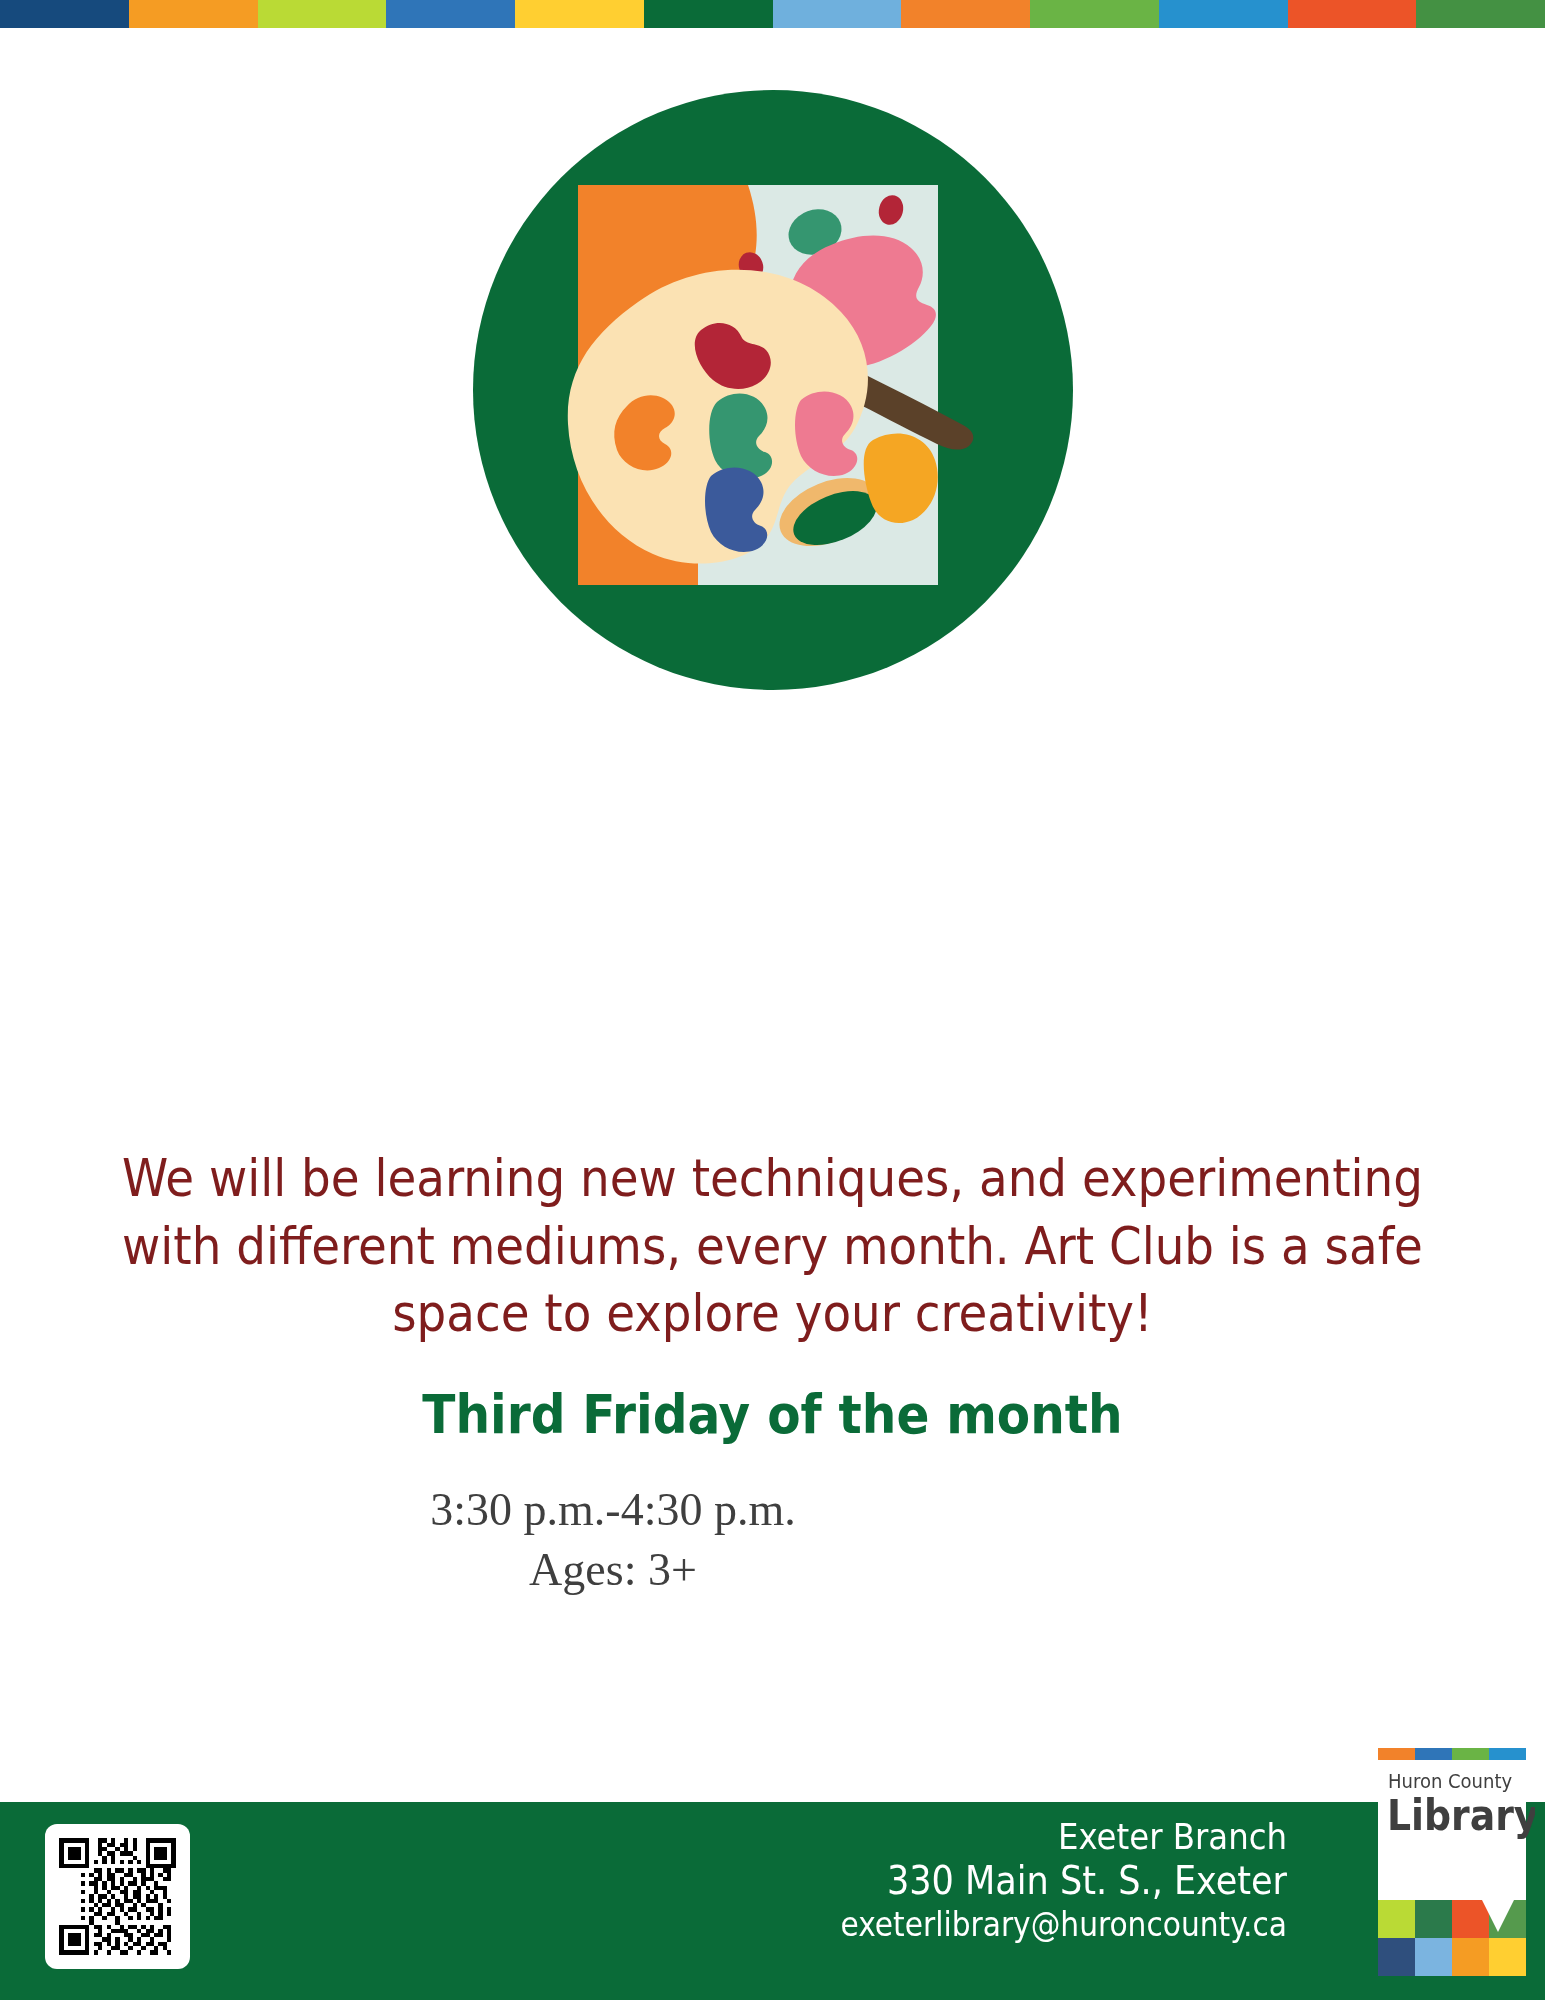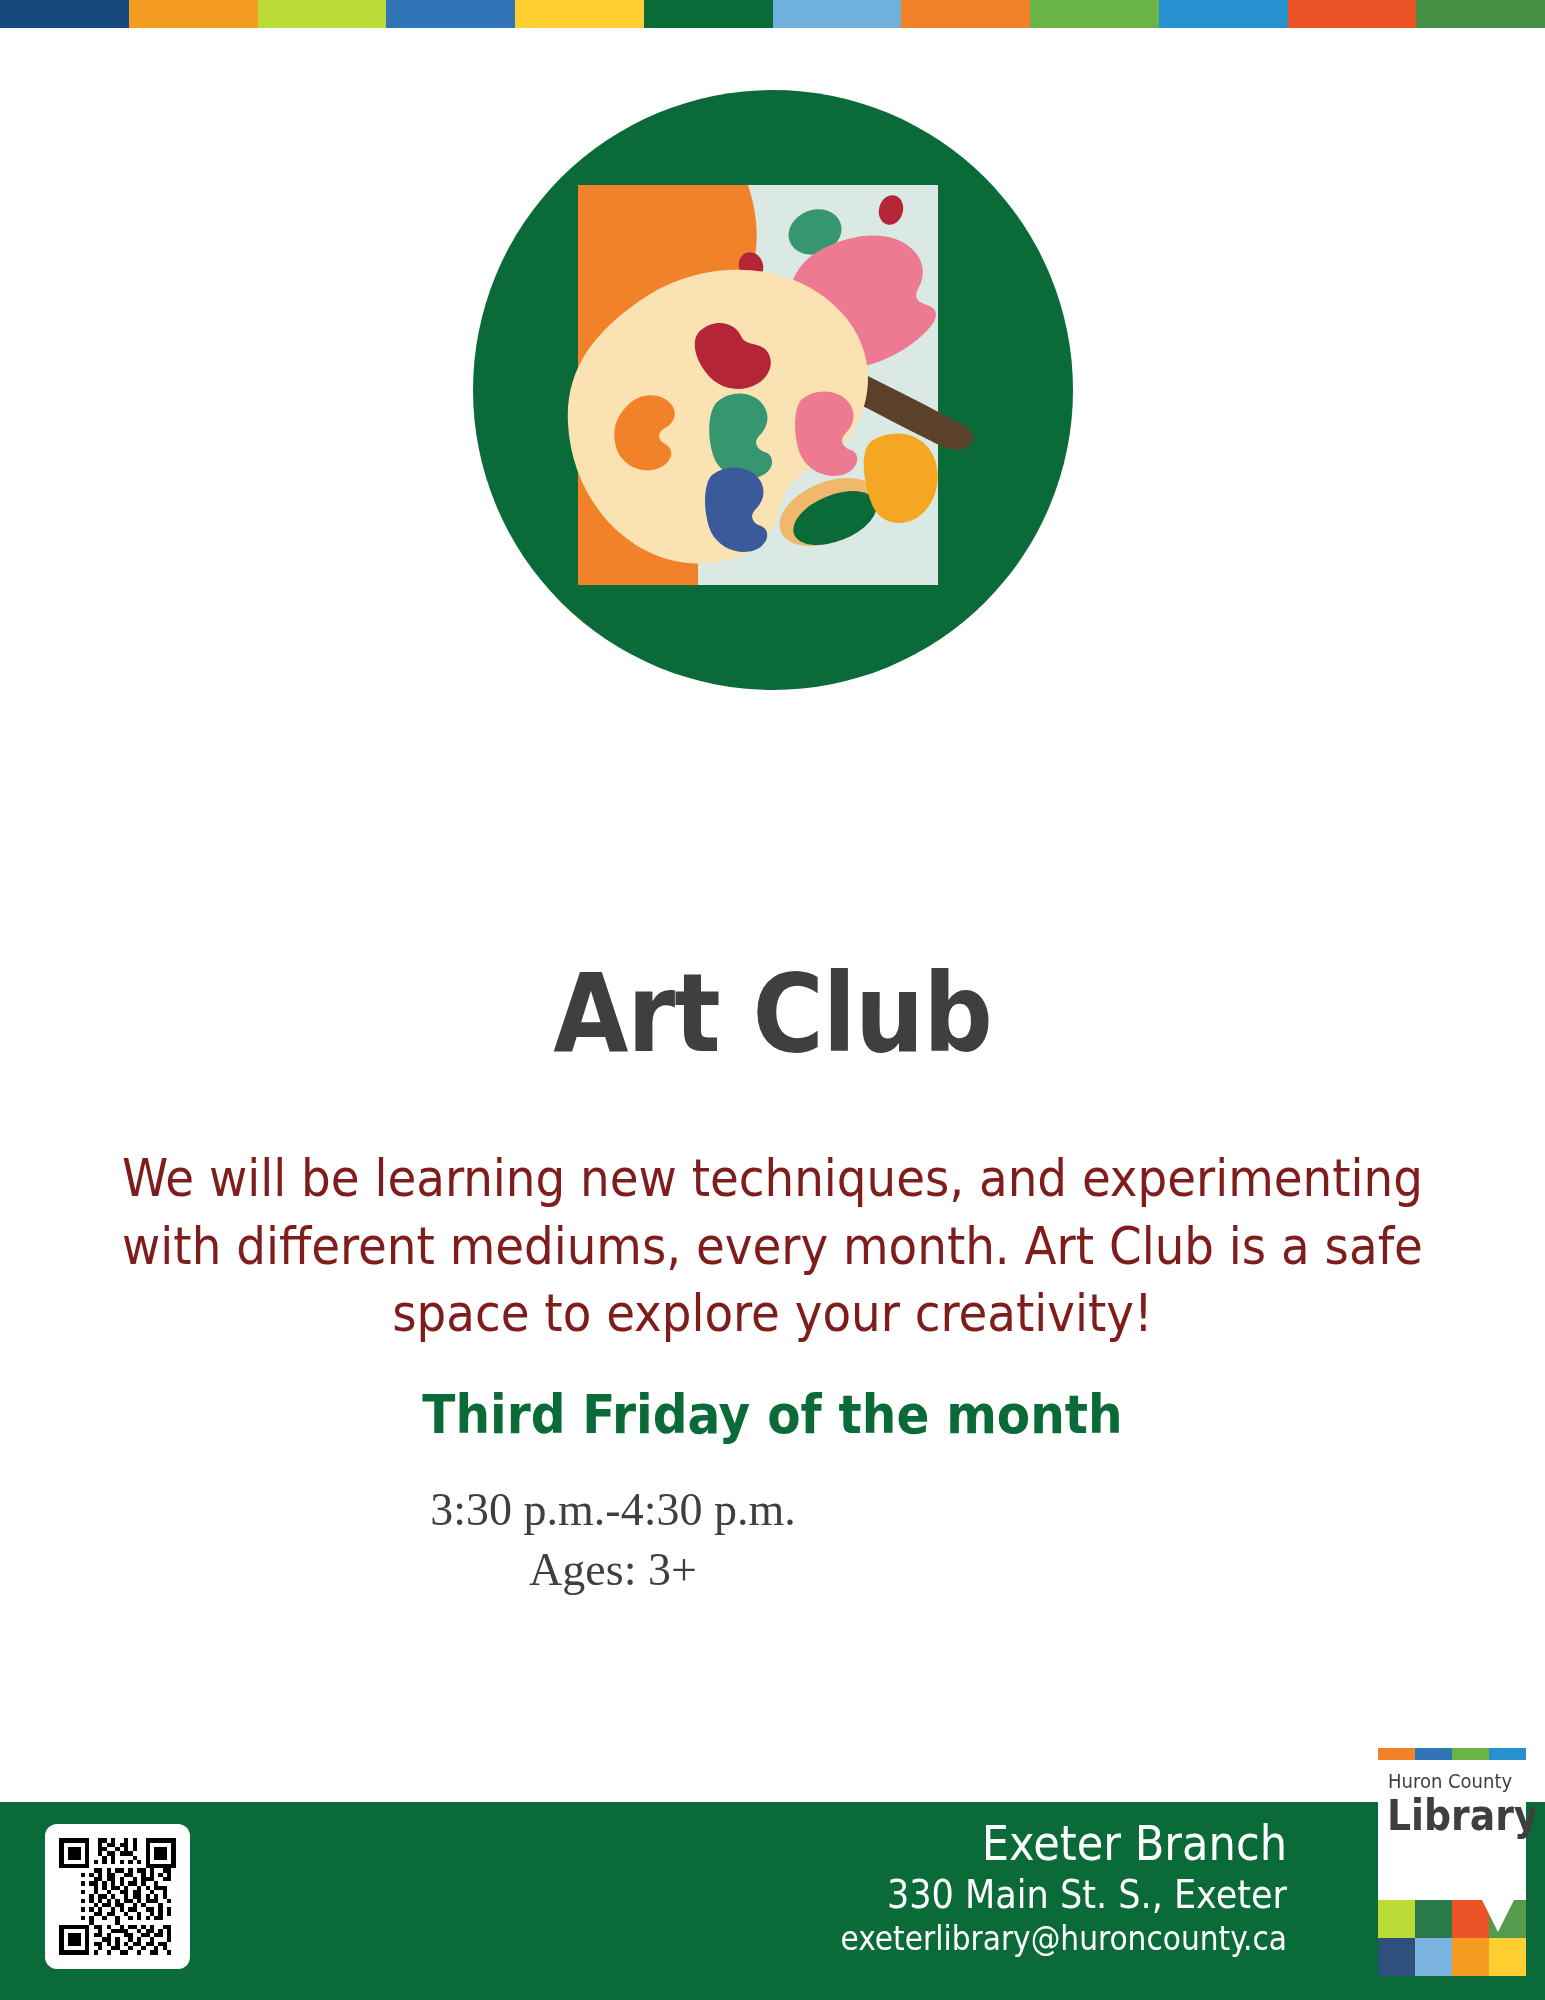--- a/index.html
+++ b/index.html
@@ -70,21 +70,21 @@
   
   .footer{
     position:absolute;left:0;bottom:0;width:1545px;height:198px;
     background:#0a6b38;
   }
   .footer-text{
     position:absolute;right:258px;top:14px;
     text-align:right;color:#ffffff;
     font-family:"DejaVu Sans Condensed","Liberation Sans", sans-serif;
   }
-  .branch{font-size:48px;line-height:1.15;font-weight:normal;letter-spacing:0px;}
+  .branch{font-size:36px;line-height:1.15;font-weight:normal;letter-spacing:0px;}
   .addr{font-size:39px;line-height:1.22;}
   .email{font-size:33px;line-height:1.22;}
 
   
   .qr-card{
     position:absolute;left:45px;bottom:31px;
     width:145px;height:145px;background:#ffffff;border-radius:12px;
     display:flex;align-items:center;justify-content:center;
   }
   .qr-card svg{display:block;}
@@ -226,21 +226,20 @@
 
         <path d="M410,360
                  C436,346 464,356 472,380
                  C480,404 470,430 450,440
                  C432,448 414,440 408,422
                  C400,400 396,368 410,360 Z" fill="#f5a623"></path>
       </g>
     </svg>
   </div>
 
-  <div class="title">Art Club</div>
 
   <div class="desc">We will be learning new techniques, and experimenting with different mediums, every month. Art Club is a safe space to explore your creativity!</div>
 
   <div class="schedule">Third Friday of the month</div>
 
   <div class="detail-lines">
     <div>3:30 p.m.-4:30 p.m.</div>
     <div>Ages: 3+</div>
   </div>
 

